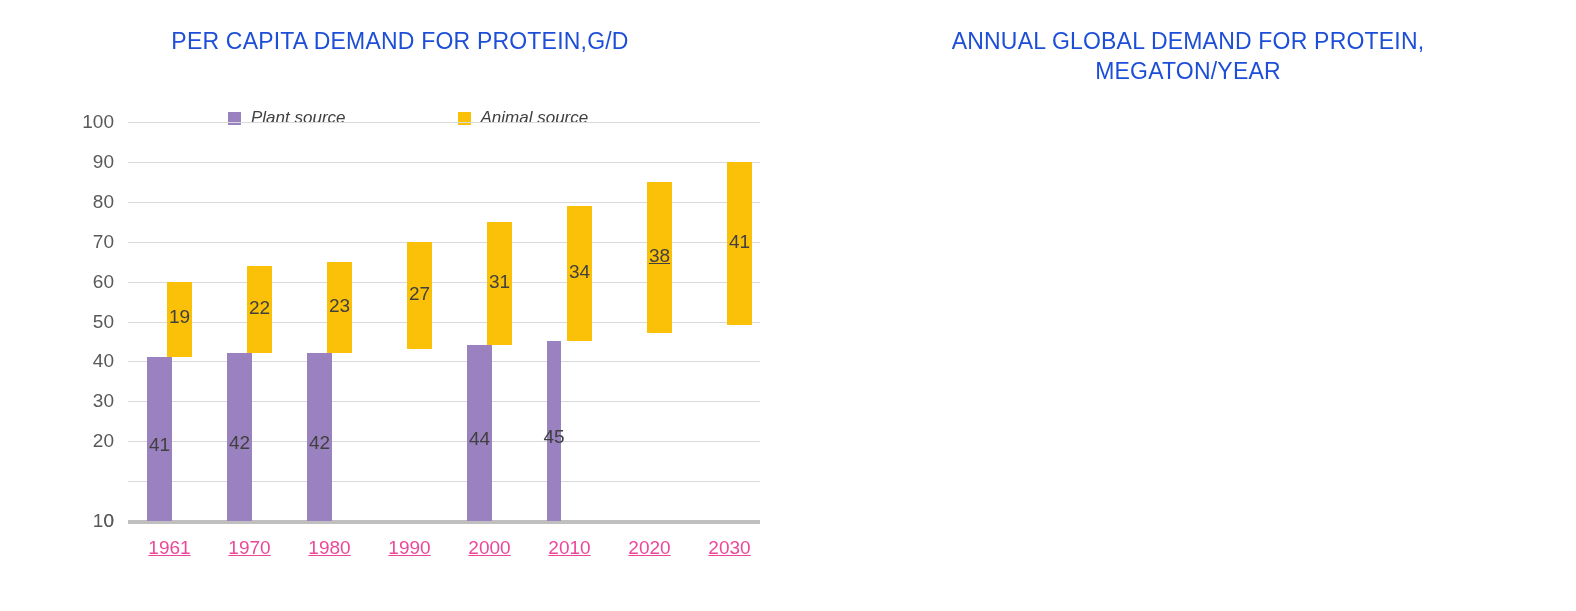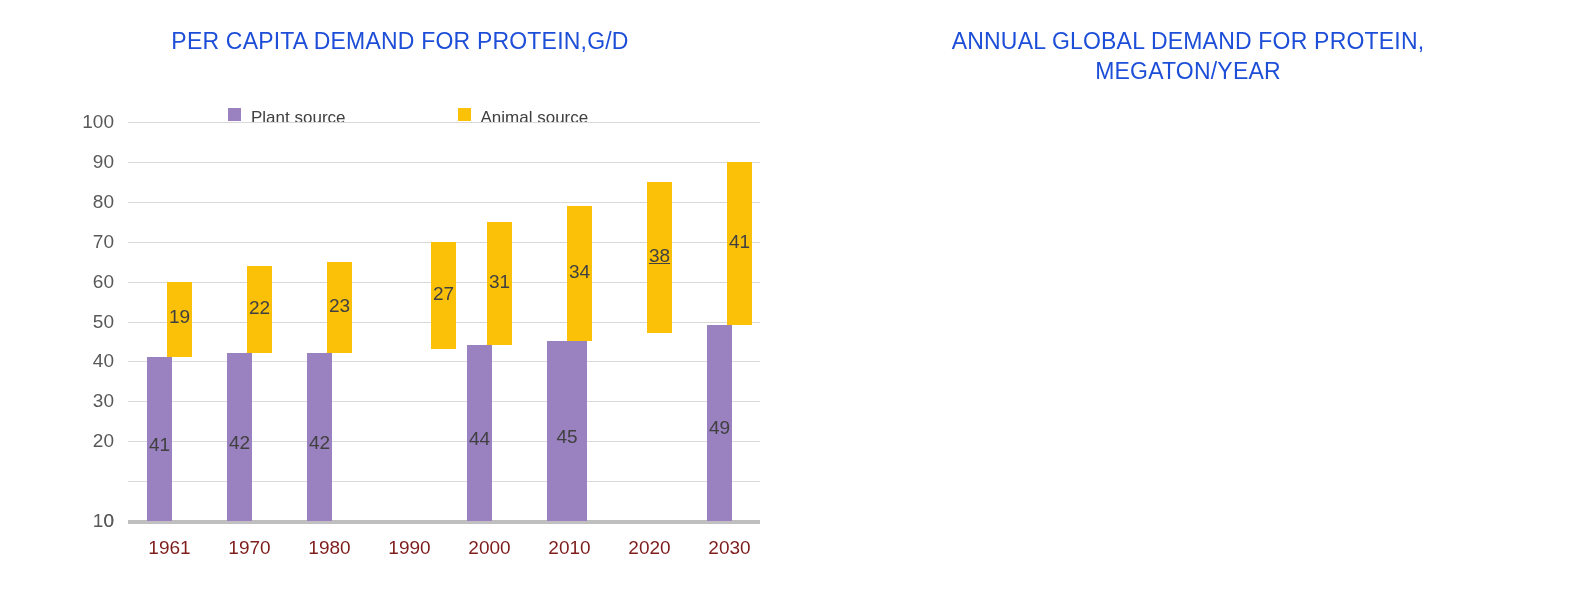--- a/index.html
+++ b/index.html
@@ -22,21 +22,21 @@
     color:#1d4ed8;
     font-weight:400;
     letter-spacing:0.2px;
     line-height:30px;
   }
   .panel-left .chart-title{top:26px;font-size:23px;}
   .panel-right .chart-title{top:26px;font-size:23px;}
 
   
   .legend{position:absolute;display:flex;align-items:center;}
-  .legend-item{display:flex;}
+  .legend-item{display:flex;align-items:center;font-style:italic;}
   .legend-swatch{width:13px;height:13px;display:inline-block;}
   .legend-label{
     margin-left:10px;color:#404040;font-size:17px;white-space:nowrap;
   }
   .legend-left{top:108px;left:228px;}
   .legend-left .legend-item + .legend-item{margin-left:112px;}
 
   
   .plot{position:absolute;}
   .plot-left{left:128px;top:122px;width:632px;height:399px;}
@@ -48,22 +48,23 @@
     position:absolute;
     right:100%;
     margin-right:14px;
     transform:translateY(-50%);
     font-size:19px;color:#595959;white-space:nowrap;
   }
 
   .xtick{
     position:absolute;
     transform:translateX(-50%);
-    font-size:19px;color:#7f1d1d;white-space:nowrap;
+    font-size:19px;color:#ec4899;white-space:nowrap;
     text-align:right;
+    text-decoration:underline;
   }
   .plot-left .xtick{top:415px;}
 
   .bar{position:absolute;}
   .bar-plant{background:#9a81bf;}
   .bar-animal{background:#fbc108;}
 
   .bar-label{
     position:absolute;
     left:50%;
@@ -134,45 +135,42 @@
           <span class="bar-label" style="top: 30.89px;">22</span>
         </div>
         <div class="xtick" style="left: 121.5px;">1970</div>
         <div class="bar bar-plant" style="left: 179px; width: 25px; top: 231.42px; height: 167.58px;">
           <span class="bar-label" style="top: 78.7626px;">42</span>
         </div>
         <div class="bar bar-animal" style="left: 199px; width: 25px; top: 139.65px; height: 91.77px;">
           <span class="bar-label" style="top: 32.885px;">23</span>
         </div>
         <div class="xtick" style="left: 201.5px;">1980</div>
-        <div class="bar bar-animal" style="left: 279px; width: 25px; top: 119.7px; height: 107.73px; margin-left: 24px;">
+        <div class="bar bar-animal" style="left: 279px; width: 25px; top: 119.7px; height: 107.73px;">
           <span class="bar-label" style="top: 40.865px;">27</span>
         </div>
         <div class="xtick" style="left: 281.5px;">1990</div>
         <div class="bar bar-plant" style="left: 339px; width: 25px; top: 223.44px; height: 175.56px;">
           <span class="bar-label" style="top: 82.5132px;">44</span>
         </div>
         <div class="bar bar-animal" style="left: 359px; width: 25px; top: 99.75px; height: 123.69px;">
           <span class="bar-label" style="top: 48.845px;">31</span>
         </div>
         <div class="xtick" style="left: 361.5px;">2000</div>
-        <div class="bar bar-plant" style="left: 419px; width: 40px; top: 219.45px; height: 179.55px; text-decoration: underline;">
+        <div class="bar bar-plant" style="left: 419px; width: 14px; top: 219.45px; height: 179.55px; text-decoration: underline;">
           <span class="bar-label" style="top: 84.3885px;">45</span>
         </div>
         <div class="bar bar-animal" style="left: 439px; width: 25px; top: 83.79px; height: 135.66px;">
           <span class="bar-label" style="top: 54.83px;">34</span>
         </div>
         <div class="xtick" style="left: 441.5px;">2010</div>
         <div class="bar bar-animal" style="left: 519px; width: 25px; top: 59.85px; height: 151.62px;">
           <span class="bar-label" style="top: 62.81px; text-decoration: underline;">38</span>
         </div>
         <div class="xtick" style="left: 521.5px;">2020</div>
-        <div class="bar bar-plant" style="left: 579px; width: 25px; top: 203.49px; height: 195.51px;">
-          <span class="bar-label" style="top: 91.8897px;">49</span>
-        </div>
         <div class="bar bar-animal" style="left: 599px; width: 25px; top: 39.9px; height: 163.59px;">
           <span class="bar-label" style="top: 68.795px;">41</span>
         </div>
         <div class="xtick" style="left: 601.5px;">2030</div>
       </div>
   </div>
 
   <div class="panel panel-right">
 
     <div class="chart-title">

